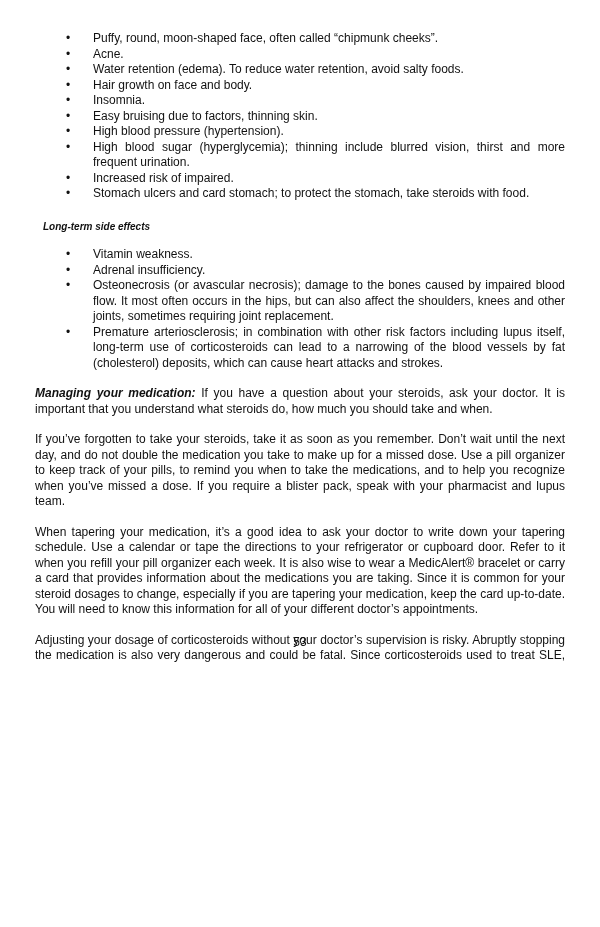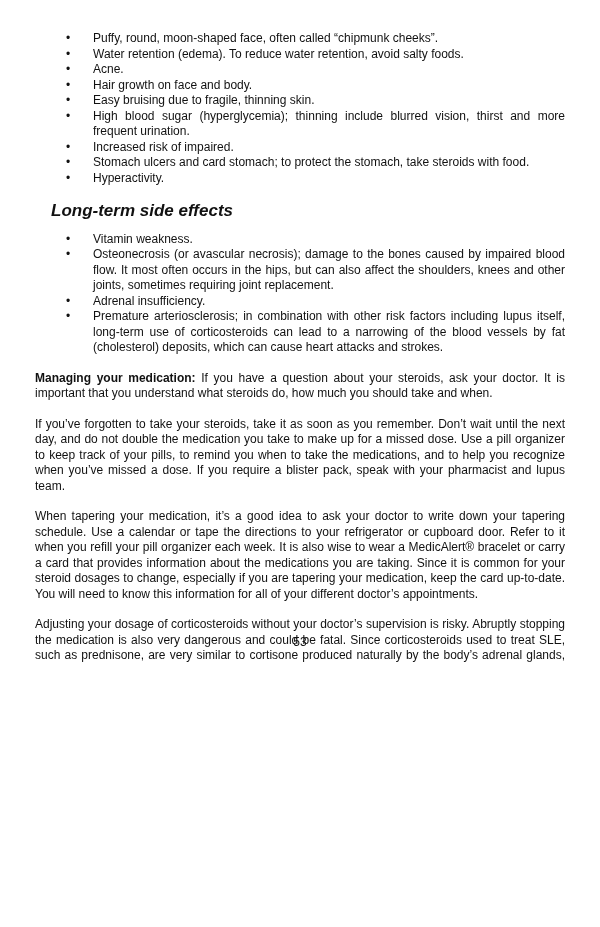--- a/index.html
+++ b/index.html
@@ -31,63 +31,65 @@
   }
   ul.bullets li::before {
     content: "\2022";
     position: absolute;
     left: 31px;
     top: 0;
   }
   .heading {
     font-weight: bold;
     font-style: italic;
-    font-size: 17px;
-    margin: 17px 0 13px 16px;
+    font-size: 10px;
+    margin: 17px 0 13px 8px;
   }
   p.para {
     margin: 15px 0 0 0;
     text-align: justify;
   }
   p.para .lead {
     font-weight: bold;
+    font-style: italic;
   }
   .page-number {
     position: absolute;
     bottom: 12px;
     left: 0;
     right: 0;
     text-align: center;
     font-size: 12px;
   }
 </style>
 </head>
 <body>
 
 <div class="page">
   <div class="content">
 
     <ul class="bullets">
       <li>Puffy, round, moon-shaped face, often called “chipmunk cheeks”.</li>
+      <li>Acne.</li>
       <li>Water retention (edema).  To reduce water retention, avoid salty foods.</li>
-      <li>Acne.</li>
       <li>Hair growth on face and body.</li>
-      <li>Easy bruising due to fragile, thinning skin.</li>
+      <li>Insomnia.</li>
+      <li>Easy bruising due to factors, thinning skin.</li>
+      <li>High blood pressure (hypertension).</li>
       <li>High blood sugar (hyperglycemia); thinning include blurred vision, thirst and more frequent urination.</li>
       <li>Increased risk of impaired.</li>
       <li>Stomach ulcers and card stomach; to protect the stomach, take steroids with food.</li>
-      <li>Hyperactivity.</li>
     </ul>
 
     <div class="heading">Long-term side effects</div>
 
     <ul class="bullets">
       <li>Vitamin weakness.</li>
+      <li>Adrenal insufficiency.</li>
       <li>Osteonecrosis (or avascular necrosis); damage to the bones caused by impaired blood flow.  It most often occurs in the hips, but can also affect the shoulders, knees and other joints, sometimes requiring joint replacement.</li>
-      <li>Adrenal insufficiency.</li>
       <li>Premature arteriosclerosis; in combination with other risk factors including lupus itself, long-term use of corticosteroids can lead to a narrowing of the blood vessels by fat (cholesterol) deposits, which can cause heart attacks and strokes.</li>
     </ul>
 
     <p class="para"><span class="lead">Managing your medication:</span><span>  If you have a question about your steroids, ask your doctor.  It is important that you understand what steroids do, how much you should take and when.</span></p>
 
     <p class="para">If you’ve forgotten to take your steroids, take it as soon as you remember.  Don’t wait until the next day, and do not double the medication you take to make up for a missed dose.  Use a pill organizer to keep track of your pills, to remind you when to take the medications, and to help you recognize when you’ve missed a dose. If you require a blister pack, speak with your pharmacist and lupus team.</p>
 
     <p class="para">When tapering your medication, it’s a good idea to ask your doctor to write down your tapering schedule. Use a calendar or tape the directions to your refrigerator or cupboard door.  Refer to it when you refill your pill organizer each week. It is also wise to wear a MedicAlert® bracelet or carry a card that provides information about the medications you are taking. Since it is common for your steroid dosages to change, especially if you are tapering your medication, keep the card up-to-date.  You will need to know this information for all of your different doctor’s appointments.</p>
 
     <p class="para">Adjusting your dosage of corticosteroids without your doctor’s supervision is risky. Abruptly stopping the medication is also very dangerous and could be fatal. Since corticosteroids used to treat SLE, such as prednisone, are very similar to cortisone produced naturally by the body’s adrenal glands, the body may stop producing the hormones that drive the natural production of cortisone while on a synthetic steroid.</p>

